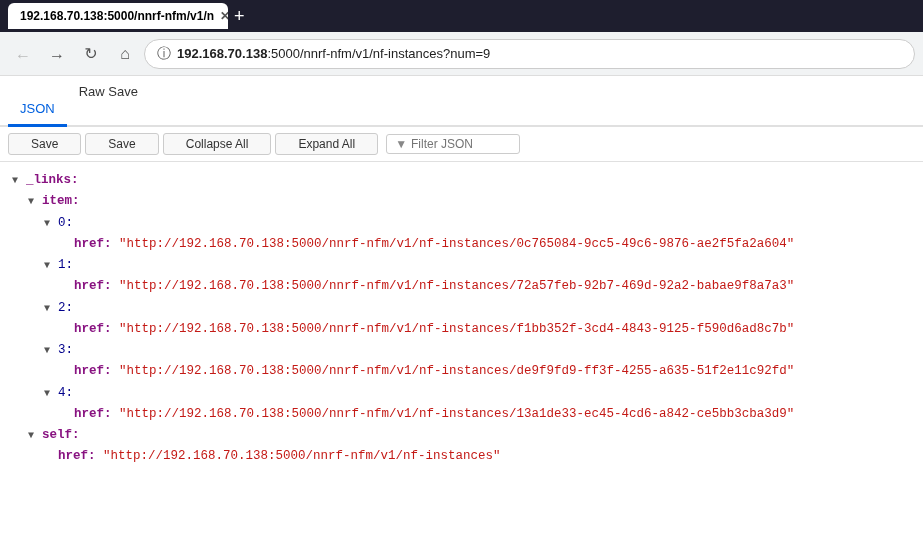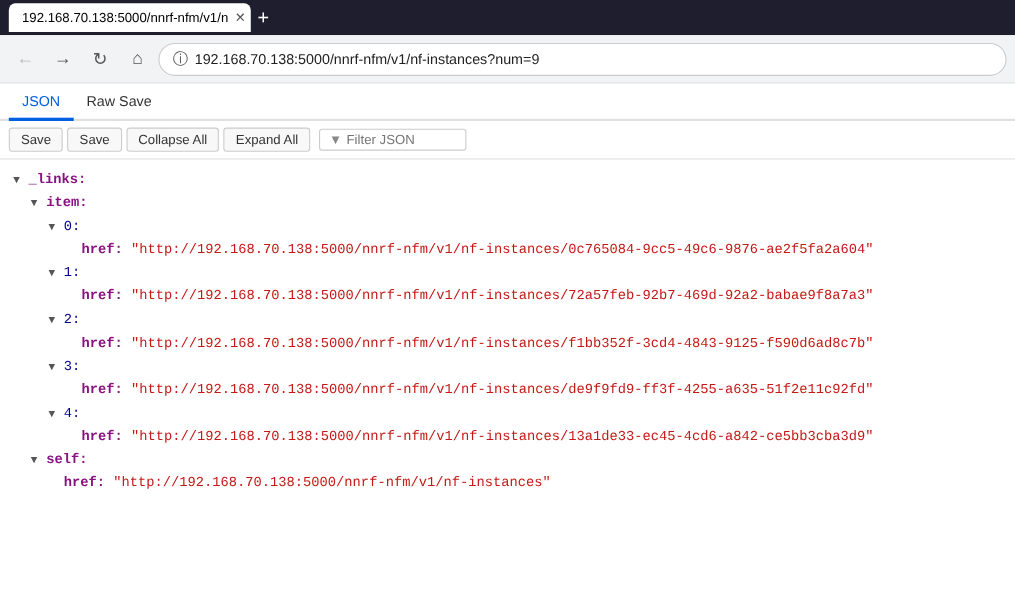--- a/index.html
+++ b/index.html
@@ -25,20 +25,21 @@
       padding: 6px 12px;
       font-size: 12px;
       border-radius: 6px 6px 0 0;
       display: flex;
       align-items: center;
       gap: 6px;
       max-width: 220px;
       overflow: hidden;
       white-space: nowrap;
       text-overflow: ellipsis;
+      font-weight: bold;
     }
     .tab-close {
       font-size: 12px;
       cursor: pointer;
       color: #555;
     }
     .new-tab-btn {
       color: #ccc;
       font-size: 18px;
       margin-left: 6px;
@@ -88,54 +89,55 @@
       color: #555;
       font-size: 14px;
     }
     .address-text {
       color: #222;
       font-size: 13px;
       white-space: nowrap;
       overflow: hidden;
       text-overflow: ellipsis;
     }
-    .address-text .host { font-weight: normal; }
+    .address-text .host { font-weight: bold; }
 
     
     .tabbar {
       display: flex;
       border-bottom: 2px solid #e0e0e0;
       background: #fff;
       padding: 0 8px;
     }
     .tabbar-tab {
       padding: 8px 12px;
       font-size: 13px;
       cursor: pointer;
       border-bottom: 3px solid transparent;
       margin-bottom: -2px;
       color: #333;
     }
     .tabbar-tab.active {
       color: #0060df;
       border-bottom: 3px solid #0060df;
       font-weight: 500;
+      margin-top: 17px;
     }
 
     
     .toolbar {
       display: flex;
       align-items: center;
       gap: 4px;
       padding: 6px 8px;
       border-bottom: 1px solid #e0e0e0;
       background: #fff;
     }
     .tool-btn {
-      padding: 3px 10px;
+      padding: 3px 22px;
       font-size: 12px;
       border: 1px solid #ccc;
       border-radius: 3px;
       cursor: pointer;
       background: #f8f8f8;
       color: #333;
     }
     .filter-box {
       display: flex;
       align-items: center;

